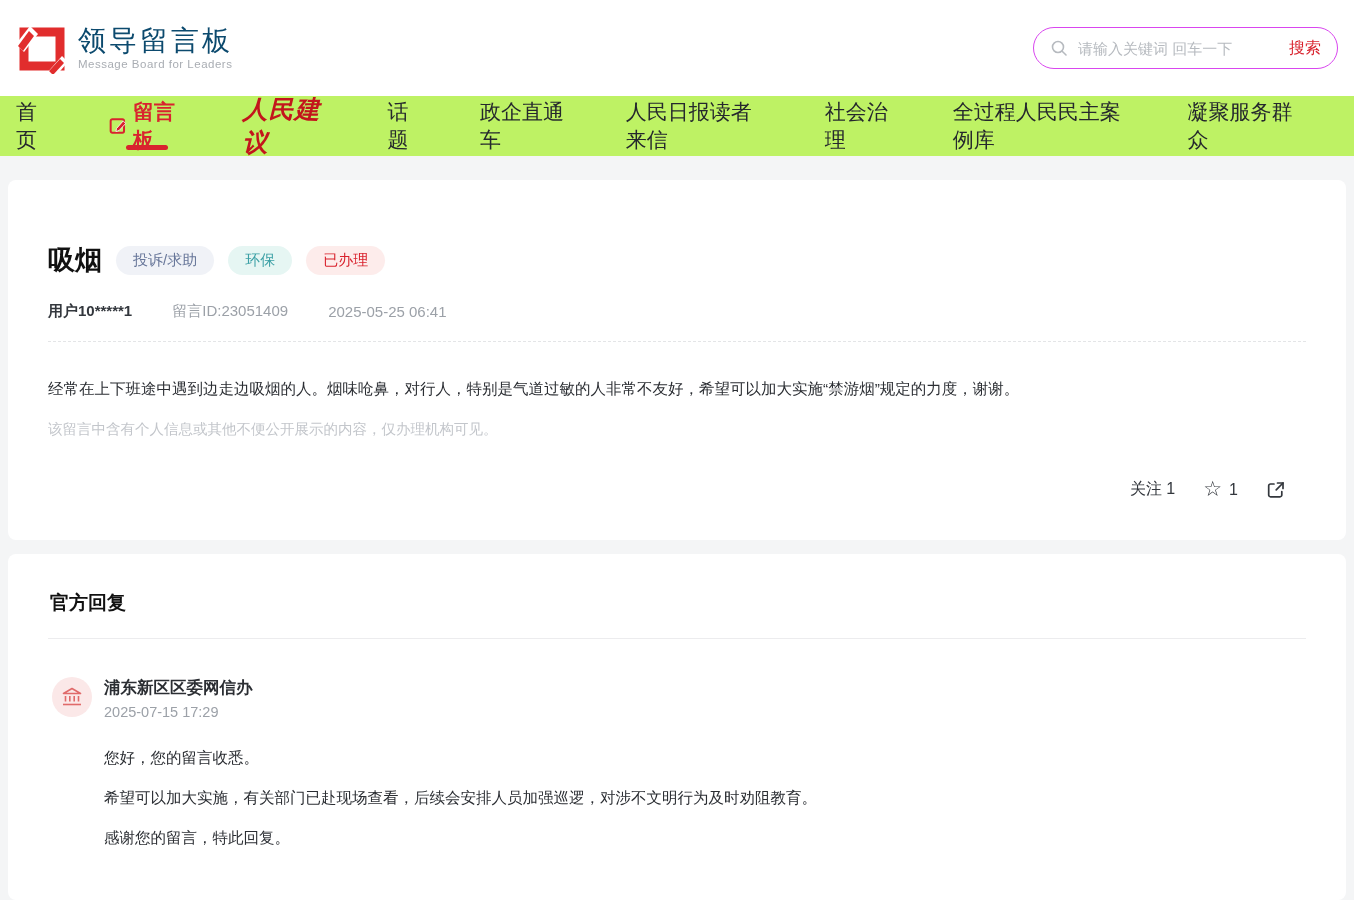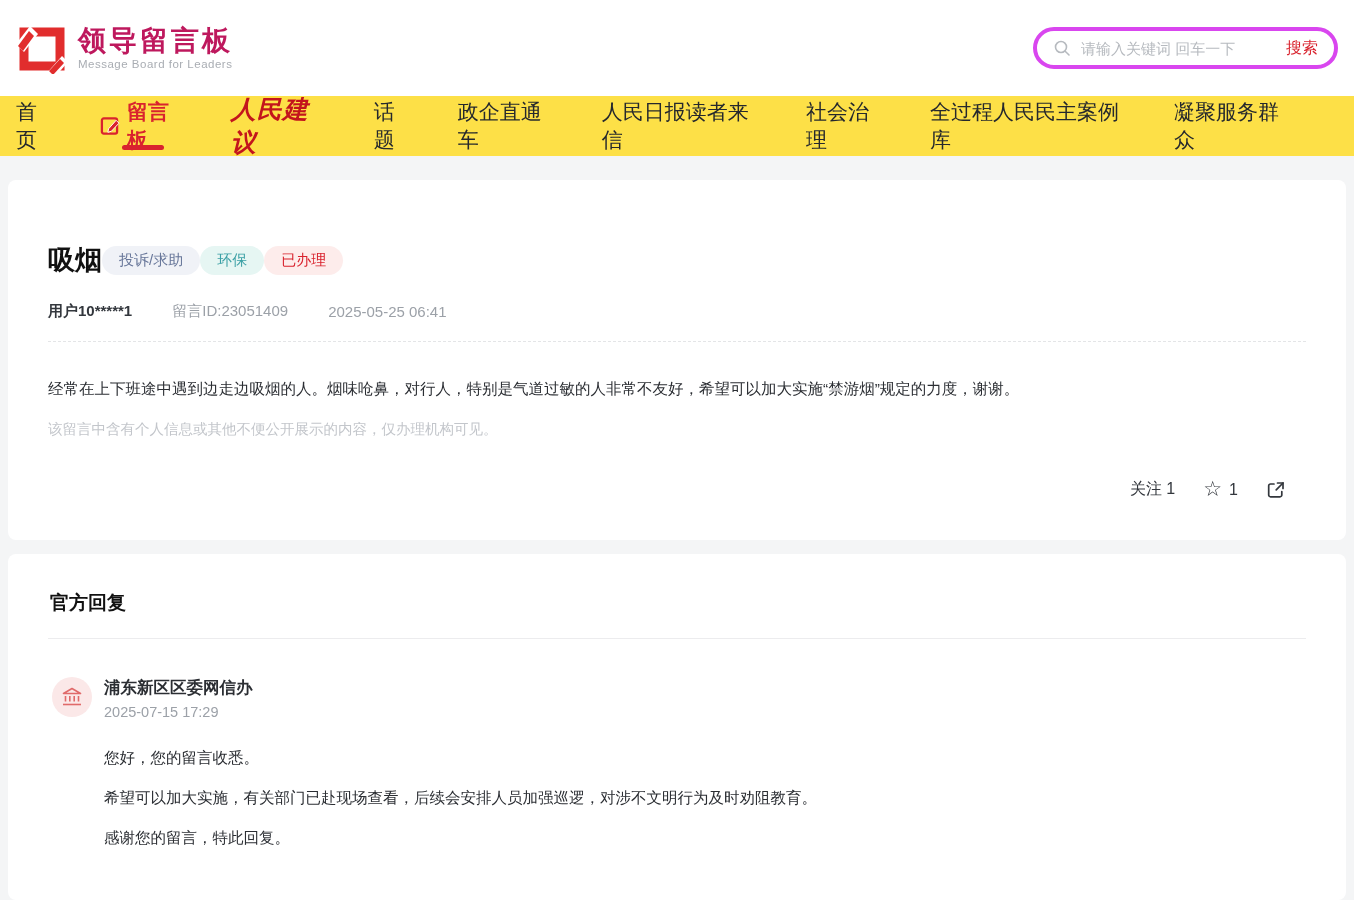--- a/index.html
+++ b/index.html
@@ -4,33 +4,33 @@
 <style>
   * { margin:0; padding:0; box-sizing:border-box; }
   html,body { width:1354px; height:900px; overflow:hidden;
     font-family:"Liberation Sans","DejaVu Sans",sans-serif; background:#f4f5f6; color:#222; }
 
   
   .header { background:#fff; height:96px; display:flex; align-items:center;
     justify-content:space-between; padding:0 16px; }
   .logo { display:flex; align-items:center; gap:10px; }
   .logo-mark { width:52px; height:52px; flex:0 0 auto; }
-  .logo-text .cn { font-size:28px; font-weight:bold; color:#be185d; letter-spacing:3px; line-height:1.05; }
+  .logo-text .cn { font-size:28px; font-weight:normal; color:#0c4a6e; letter-spacing:3px; line-height:1.05; }
   .logo-text .en { font-size:11.5px; color:#a9adb3; letter-spacing:0.5px; margin-top:2px; }
 
   .search { display:flex; align-items:center; width:305px; height:42px;
-    border:4px solid #d946ef; border-radius:21px; padding:0 16px; background:#fff; }
+    border:1px solid #d946ef; border-radius:21px; padding:0 16px; background:#fff; }
   .search .mag { flex:0 0 auto; margin-right:10px; }
   .search input { border:none; outline:none; flex:1; font-size:15px; color:#333;
     font-family:inherit; background:transparent; }
   .search input::placeholder { color:#b6babf; }
   .search .go { color:#d9232e; font-size:16px; cursor:pointer; flex:0 0 auto; }
 
   
-  .nav { background:#fde047; height:60px; display:flex; align-items:center; padding:0 16px; }
+  .nav { background:#bef264; height:60px; display:flex; align-items:center; padding:0 16px;gap:13px; }
   .nav-item { font-size:21px; color:#25282d; margin-right:44px; cursor:pointer;
     position:relative; display:flex; align-items:center; gap:6px; height:100%; }
   .nav-item.active { color:#d9232e; font-weight:bold; }
   .nav-item.active .bar { position:absolute; bottom:6px; left:50%; transform:translateX(-50%);
     width:42px; height:5px; border-radius:3px; background:#d9232e; }
   .nav-item.brand { color:#c3151c; font-weight:bold; font-style:italic;
     font-family:"Liberation Serif","DejaVu Serif",serif; font-size:25px; letter-spacing:1px; }
 
   
   .content { display:flex; flex-direction:column; gap:14px; padding:24px 8px 0 8px; height:744px; }
@@ -39,21 +39,21 @@
   .card2 { flex:1; padding:36px 40px 0 40px; }
 
   
   .crumb-row { display:flex; justify-content:space-between; align-items:flex-start; }
   .breadcrumb { background:#f6f6f7; color:#33373d; font-size:15px; padding:8px 14px; border-radius:2px; }
   .font-tool { color:#878d96; font-size:23px; cursor:pointer; margin-right:28px;
     font-family:"Liberation Serif","DejaVu Serif",serif; }
   .font-tool .small { font-size:16px; }
 
   
-  .title-row { display:flex; align-items:center; margin:26px 0 0 8px; }
+  .title-row { display:flex; align-items:center; gap:14px; margin:26px 0 0 8px; }
   .msg-title { font-size:27px; font-weight:bold; color:#111; }
   .tag { font-size:15px; padding:5px 17px; border-radius:15px; }
   .tag.cat { background:#f0f2f7; color:#68779a; }
   .tag.field { background:#e6f6f3; color:#3ba0a5; }
   .tag.status { background:#fdeceb; color:#d9232e; }
 
   
   .meta-row { display:flex; align-items:center; gap:40px; margin:24px 0 0 8px; font-size:15px; }
   .meta-user { font-weight:bold; color:#33373d; }
   .meta-dim { color:#9ca1a8; }

